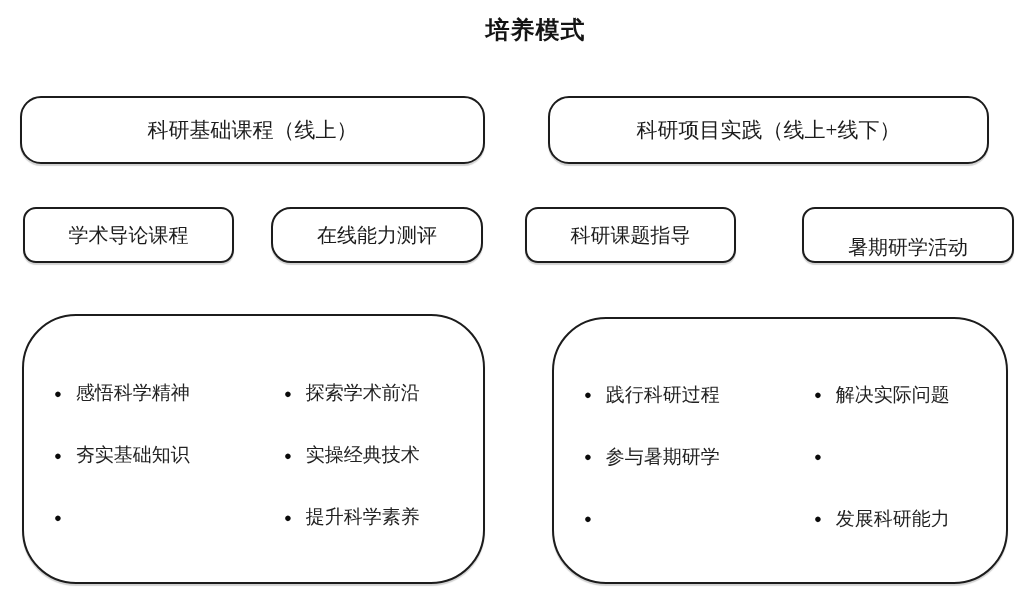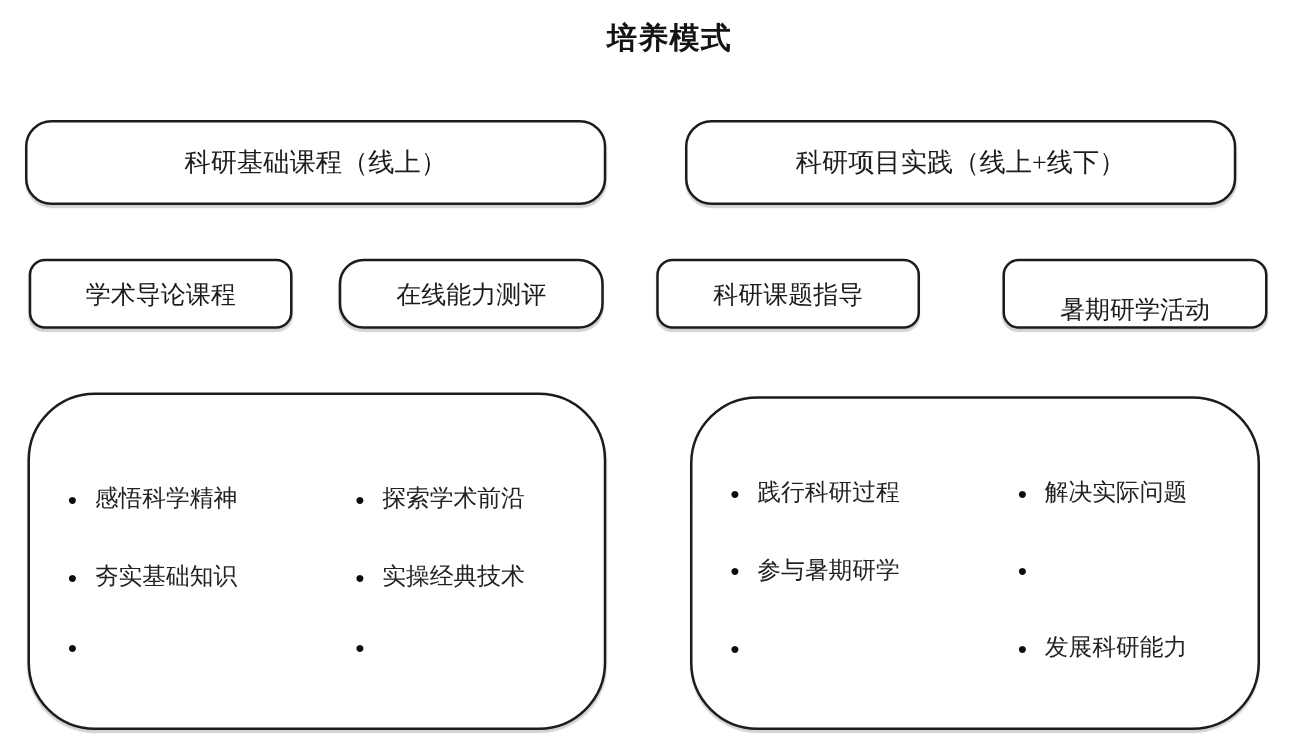--- a/index.html
+++ b/index.html
@@ -131,20 +131,21 @@
           <span class="bullet-dot">●</span>
           <span>实操经典技术</span>
         </div>
       </div>
       <div class="bullet-row">
         <div class="bullet-item">
           <span class="bullet-dot">●</span>
         </div>
         <div class="bullet-item">
           <span class="bullet-dot">●</span>
+          <span>提升科学素养</span>
         </div>
       </div>
     </div>
   </div>
 
   <div class="box header-box right-header">
     <span>科研项目实践（线上+线下）</span>
   </div>
   <div class="box sub-box right-sub-1">
     <span>科研课题指导</span>

